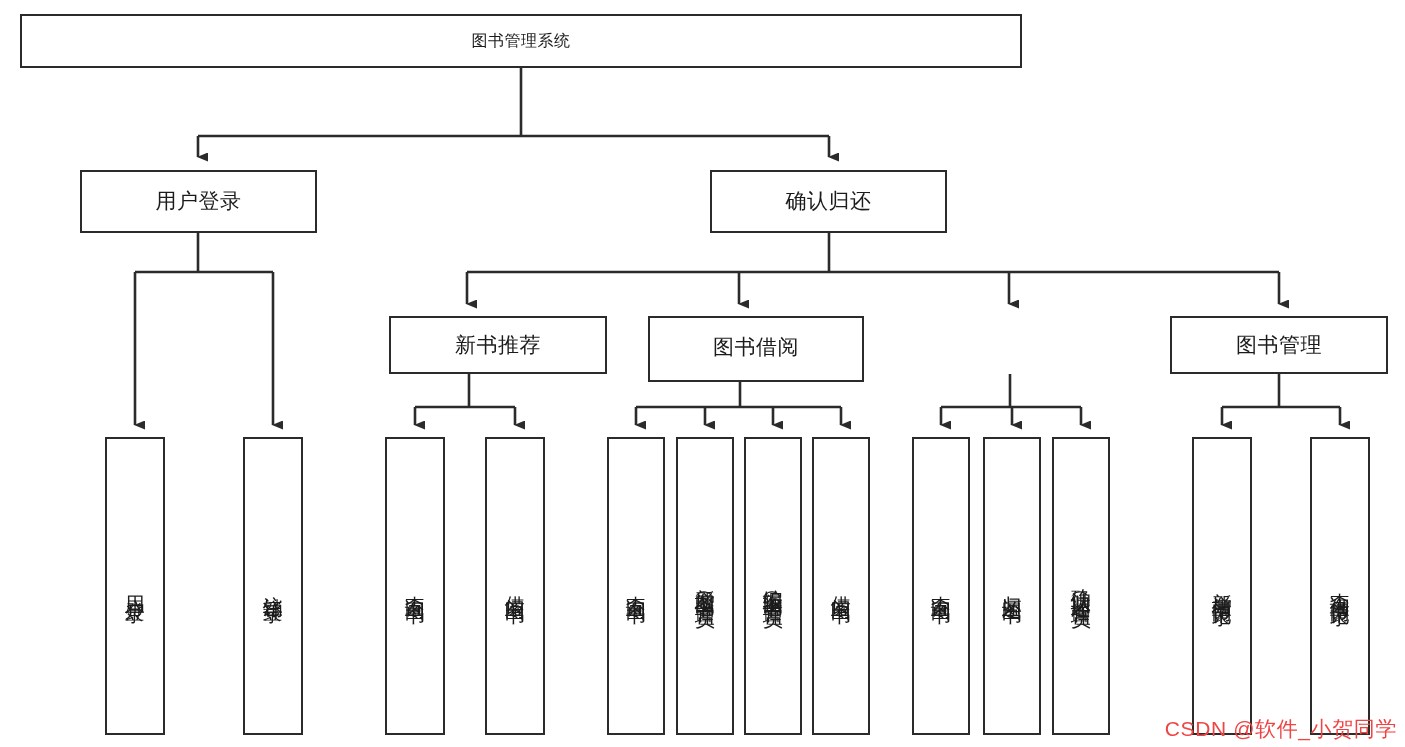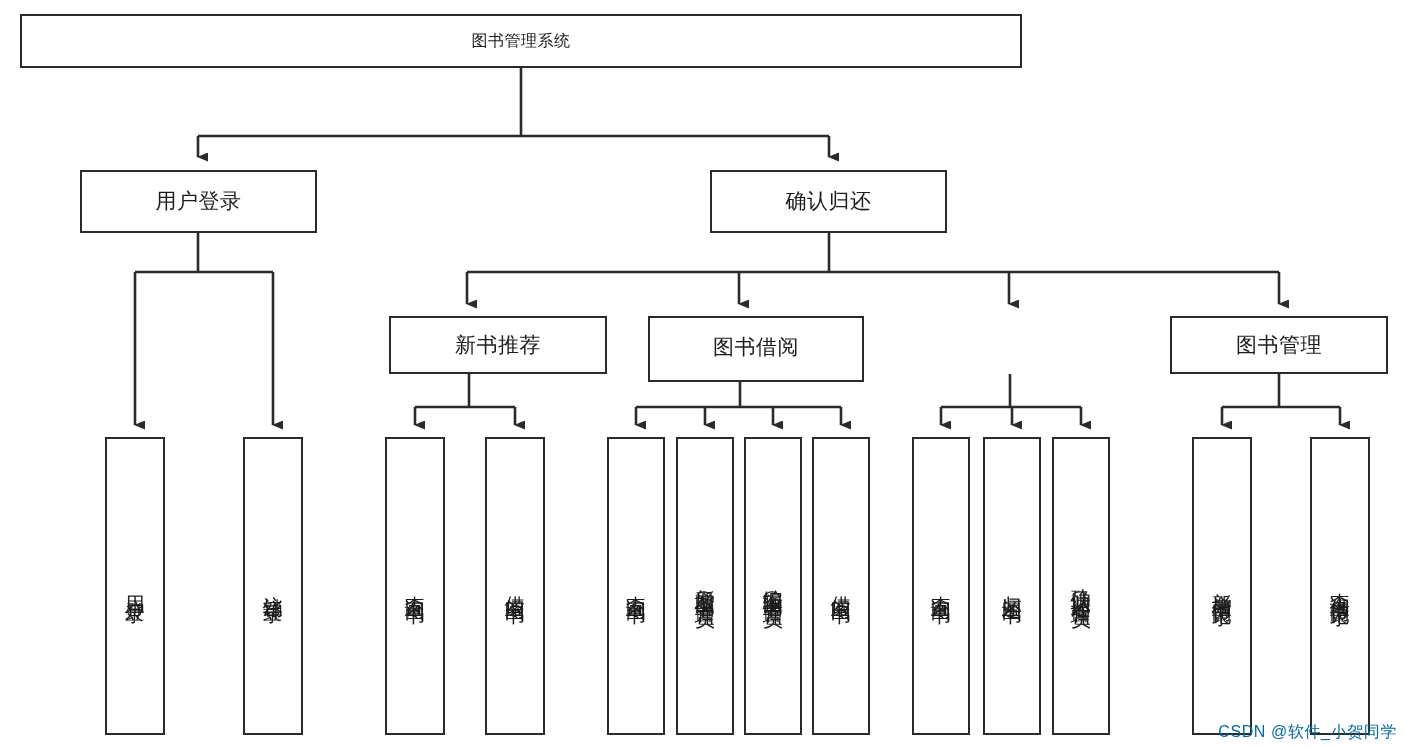--- a/index.html
+++ b/index.html
@@ -59,22 +59,22 @@
     font-size: 20px;
     line-height: 1.42;
     letter-spacing: 3px;
     white-space: nowrap;
     max-height: 100%;
   }
   .watermark {
     position: absolute;
     right: 8px;
     bottom: 4px;
-    font-size: 16px;
-    color: #0369a1;
+    font-size: 21px;
+    color: #ef4444;
     letter-spacing: 0.6px;
     z-index: 5;
     white-space: nowrap;
   }
 </style>
 </head>
 <body>
 
 <div id="diagram-canvas">
 

